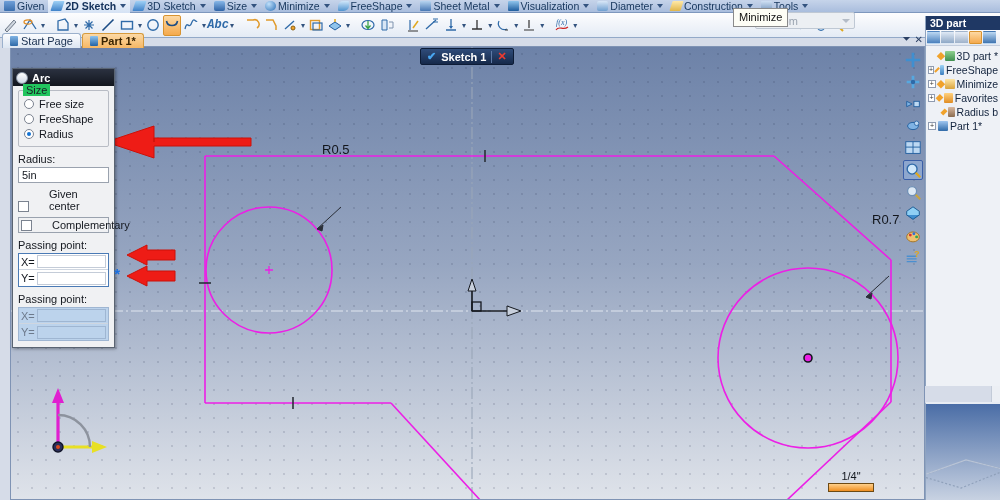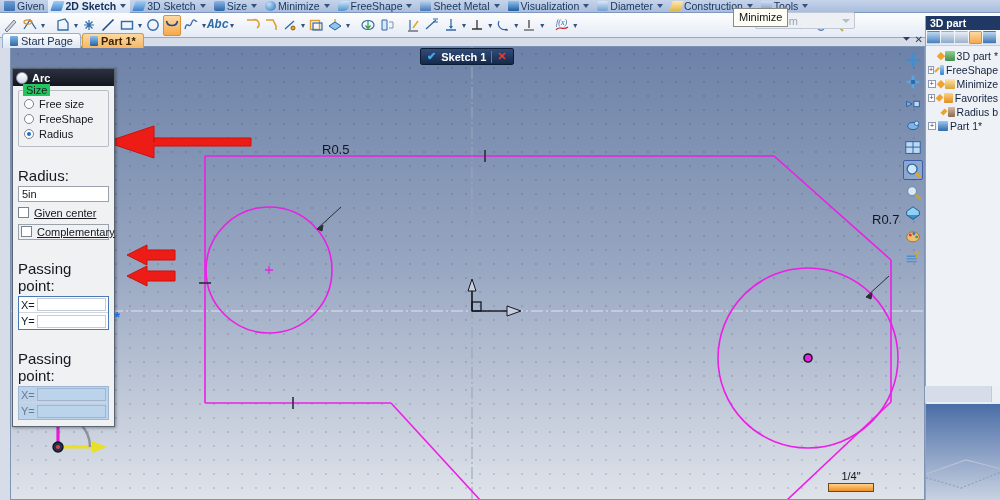--- a/index.html
+++ b/index.html
@@ -191,26 +191,26 @@
   #arc-title .aico{
     width:12px;height:12px;border-radius:50%;
     background:linear-gradient(#ffffff,#cfd8e6); border:1px solid #8d98a8;
   }
   #arc-body{ padding:4px 5px 6px 5px; }
   .groupbox{ border:1px solid #b8bcc4; border-radius:2px; padding:4px 4px 3px 5px; position:relative; margin-bottom:5px;}
   .grouptitle{ position:absolute; top:-7px; left:4px; background:#22c55e; padding:0 3px; font-size:11px; color:#1b1f26;}
   .radio-row{ display:flex; align-items:center; gap:5px; margin:3px 0; font-size:11px; color:#14181f;}
   .radio{ width:10px;height:10px;border-radius:50%;border:1px solid #7b8390;background:#fff; position:relative; flex:0 0 auto;}
   .radio.on::after{content:"";position:absolute;left:2px;top:2px;width:4px;height:4px;border-radius:50%;background:#1473d3;}
-  .fieldlabel{ font-size:15px;color:#14181f; margin:20px 0 2px 0;}
+  .fieldlabel{ font-size:11px;color:#14181f; margin:6px 0 2px 0;}
   .textinput{
     width:100%;height:16px; background:#fff; border:1px solid #9aa2ae;
     font-size:11px; color:#14181f; padding:0 3px; display:flex; align-items:center;
   }
-  .check-row{ display:flex;align-items:flex-start;gap:5px;margin:5px 0 4px 0;font-size:11px;color:#14181f;text-decoration:underline;}
+  .check-row{ display:flex;align-items:flex-end;gap:20px;margin:5px 0 4px 0;font-size:11px;color:#14181f;}
   .chkbox{ width:11px;height:11px;border:1px solid #7b8390;background:#fff; flex:0 0 auto;}
   .xy-group{ border:1px solid #4a7ab5; background:#fff; }
   .xy-group.disabled{ border-color:#9fb6d2; }
   .xy-row{ display:flex; align-items:center; height:16px; border-bottom:1px solid #cfd6e0;}
   .xy-row:last-child{border-bottom:none;}
   .xy-lbl{ width:16px;font-size:11px;color:#14181f;padding-left:2px;}
   .xy-val{ flex:1; height:13px; margin:0 2px; background:#fff; border:1px solid #c4ccd8;}
   .xy-group.disabled .xy-lbl{ color:#6d7a8c; }
   .xy-group.disabled .xy-val{ background:#bcd3ec; border-color:#9fb6d2; }
   .xy-group.disabled{ background:#bcd3ec; }

